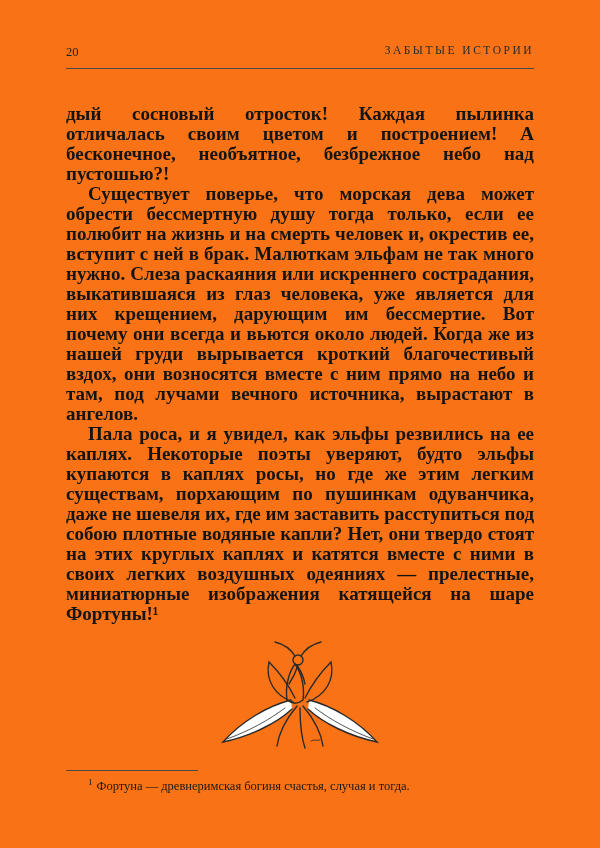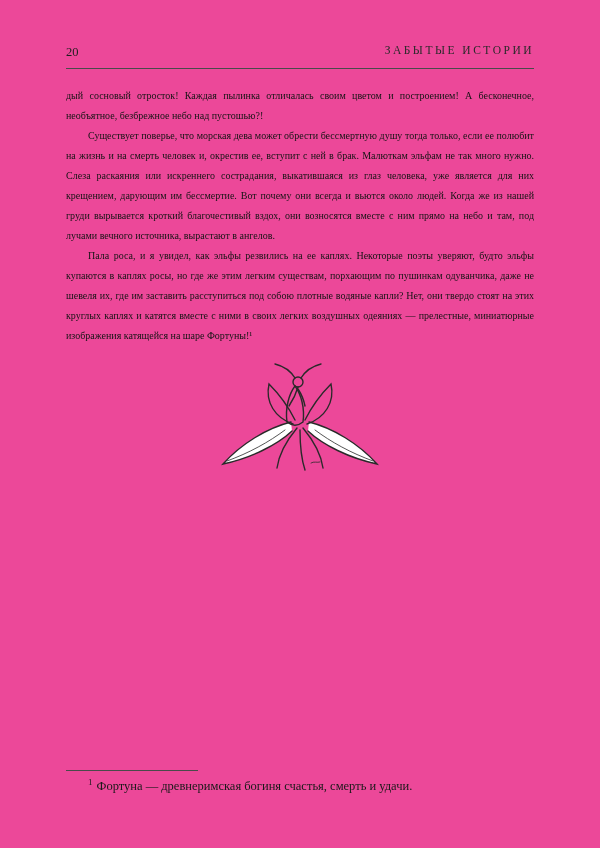--- a/index.html
+++ b/index.html
@@ -6,21 +6,21 @@
     margin: 0;
     padding: 0;
     background: #ffffff;
   }
   .page {
     position: relative;
     width: 600px;
     height: 848px;
     box-sizing: border-box;
     padding: 44px 66px 54px 66px;
-    background: #ec4899;
+    background: #f97316;
     display: flex;
     flex-direction: column;
     overflow: hidden;
     font-family: "Liberation Serif", serif;
     color: #141414;
   }
   .header-row {
     position: relative;
     height: 17px;
   }
@@ -35,25 +35,26 @@
     text-align: right;
     font-size: 11.5px;
     letter-spacing: 2.5px;
     color: #2a2a2a;
   }
   .header-rule {
     border-bottom: 1px solid #4a4a4a;
     margin-top: 7px;
   }
   .body-text {
-    margin-top: 17px;
-    font-size: 10px;
+    margin-top: 35px;
+    font-size: 19px;
     line-height: 20px;
     text-align: justify;
     hyphens: auto;
+    font-weight: bold;
   }
   .body-text p {
     margin: 0;
   }
   .body-text p.indent {
     text-indent: 22px;
   }
   .figure {
     margin-top: 16px;
     display: flex;
@@ -124,17 +125,17 @@
         <path d="M83 27 C87 33 89 39 90 44"></path>
 
         <path d="M96 101 C99 99 102 101 105 100" stroke-width="0.8"></path>
       </g>
     </svg>
   </figure>
 
   <div class="footnote-block">
     <div class="footnote-rule"></div>
     <div class="footnote">
-      <sup>1</sup><span class="term">Фортуна</span>&nbsp;<span>— древнеримская богиня счастья, смерть и удачи.</span>
+      <sup>1</sup><span class="term">Фортуна</span>&nbsp;<span>— древнеримская богиня счастья, случая и тогда.</span>
     </div>
   </div>
 
 </div>
 
 </body></html>

